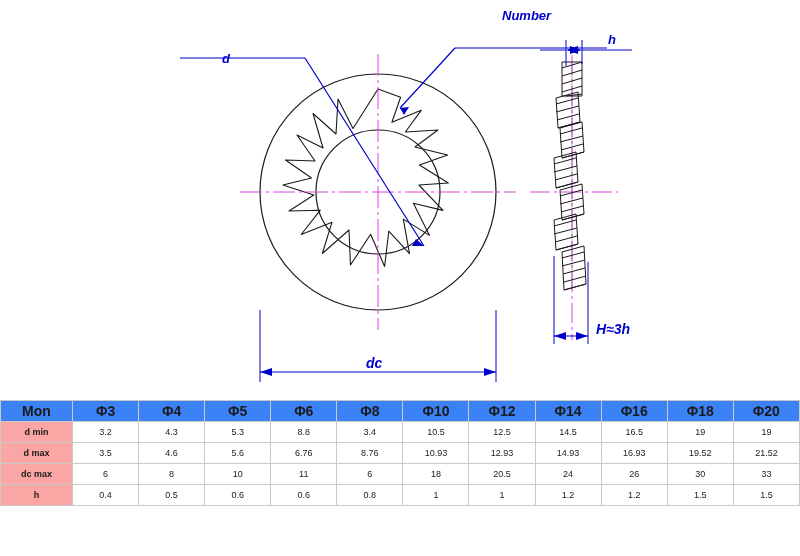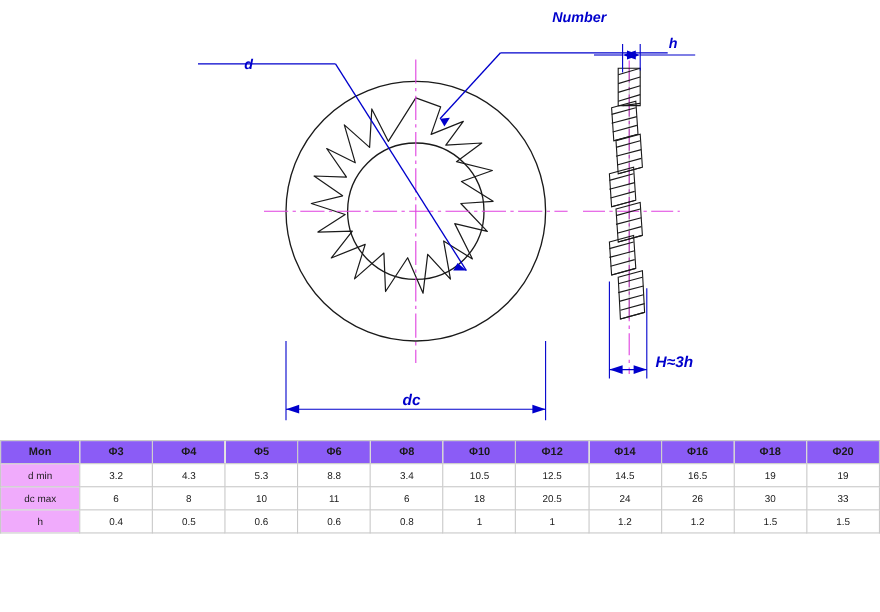--- a/index.html
+++ b/index.html
@@ -39,27 +39,27 @@
   table.spec td, table.spec th {
     border: 1px solid #c9c9c9;
     text-align: center;
     height: 20px;
     padding: 0 2px;
     font-weight: normal;
     overflow: hidden;
     white-space: nowrap;
   }
   table.spec thead th {
-    background: #8b5cf6;
-    font-weight: bold;
-    font-size: 10px;
+    background: #3b82f6;
+    font-weight: bold;
+    font-size: 14px;
   }
   table.spec tbody tr td:first-child {
-    background: #f0abfc;
-    font-weight: normal;
+    background: #fca5a5;
+    font-weight: bold;
     text-align: center;
   }
   table.spec col.rowhead { width: 72px; }
   .label-text {
     font-family: "Liberation Sans", sans-serif;
     font-size: 13px;
     font-weight: bold;
     fill: #0000cc;
   }
   .dim-text {
@@ -213,20 +213,34 @@
         <td>8.8</td>
         <td>3.4</td>
         <td>10.5</td>
         <td>12.5</td>
         <td>14.5</td>
         <td>16.5</td>
         <td>19</td>
         <td>19</td>
       </tr>
       <tr>
+        <td>d max</td>
+        <td>3.5</td>
+        <td>4.6</td>
+        <td>5.6</td>
+        <td>6.76</td>
+        <td>8.76</td>
+        <td>10.93</td>
+        <td>12.93</td>
+        <td>14.93</td>
+        <td>16.93</td>
+        <td>19.52</td>
+        <td>21.52</td>
+      </tr>
+      <tr>
         <td>dc max</td>
         <td>6</td>
         <td>8</td>
         <td>10</td>
         <td>11</td>
         <td>6</td>
         <td>18</td>
         <td>20.5</td>
         <td>24</td>
         <td>26</td>

